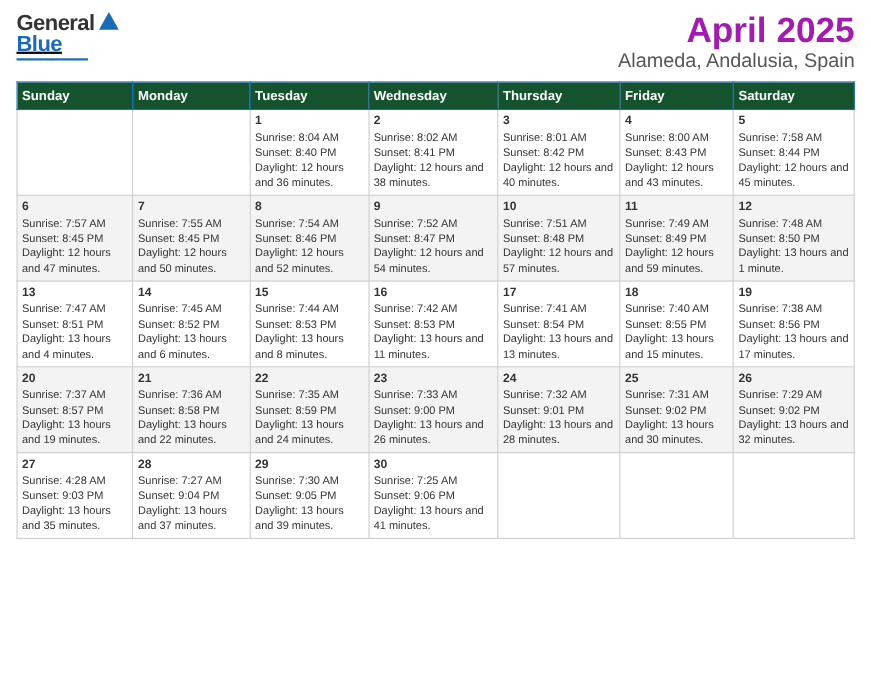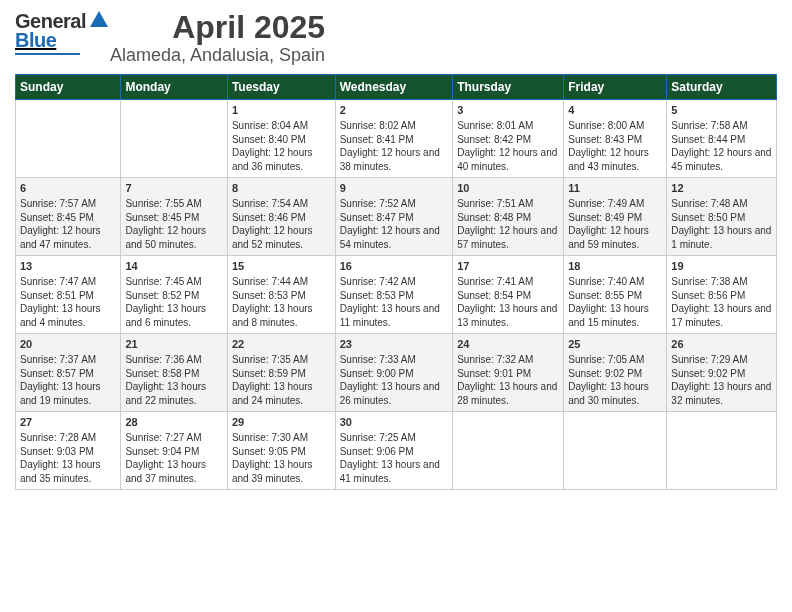--- a/index.html
+++ b/index.html
@@ -11,31 +11,31 @@
       overflow: hidden;
     }
     .page {
       width: 792px;
       height: 612px;
       background: #fff;
       padding: 10px 15px 10px 15px;
     }
     .header {
       display: flex;
-      justify-content: flex-start;
+      justify-content: space-between;
       align-items: flex-start;
       margin-bottom: 8px;
     }
     .title-area {
       text-align: right;
     }
     .main-title {
       font-size: 32px;
       font-weight: bold;
-      color: #404040;
+      color: #a21caf;
       line-height: 1.1;
     }
     .subtitle {
       font-size: 18px;
       color: #555;
     }
     table {
       width: 100%;
       border-collapse: collapse;
       font-size: 10.5px;
@@ -266,35 +266,35 @@
             <div>Daylight: 13 hours and 26 minutes.</div>
           </td>
           <td>
             <span class="day-num">24</span>
             <div>Sunrise: 7:32 AM</div>
             <div>Sunset: 9:01 PM</div>
             <div>Daylight: 13 hours and 28 minutes.</div>
           </td>
           <td>
             <span class="day-num">25</span>
-            <div>Sunrise: 7:05 AM</div>
+            <div>Sunrise: 7:31 AM</div>
             <div>Sunset: 9:02 PM</div>
             <div>Daylight: 13 hours and 30 minutes.</div>
           </td>
           <td>
             <span class="day-num">26</span>
             <div>Sunrise: 7:29 AM</div>
             <div>Sunset: 9:02 PM</div>
             <div>Daylight: 13 hours and 32 minutes.</div>
           </td>
         </tr>
         <tr>
           <td>
             <span class="day-num">27</span>
-            <div>Sunrise: 7:28 AM</div>
+            <div>Sunrise: 4:28 AM</div>
             <div>Sunset: 9:03 PM</div>
             <div>Daylight: 13 hours and 35 minutes.</div>
           </td>
           <td>
             <span class="day-num">28</span>
             <div>Sunrise: 7:27 AM</div>
             <div>Sunset: 9:04 PM</div>
             <div>Daylight: 13 hours and 37 minutes.</div>
           </td>
           <td>

